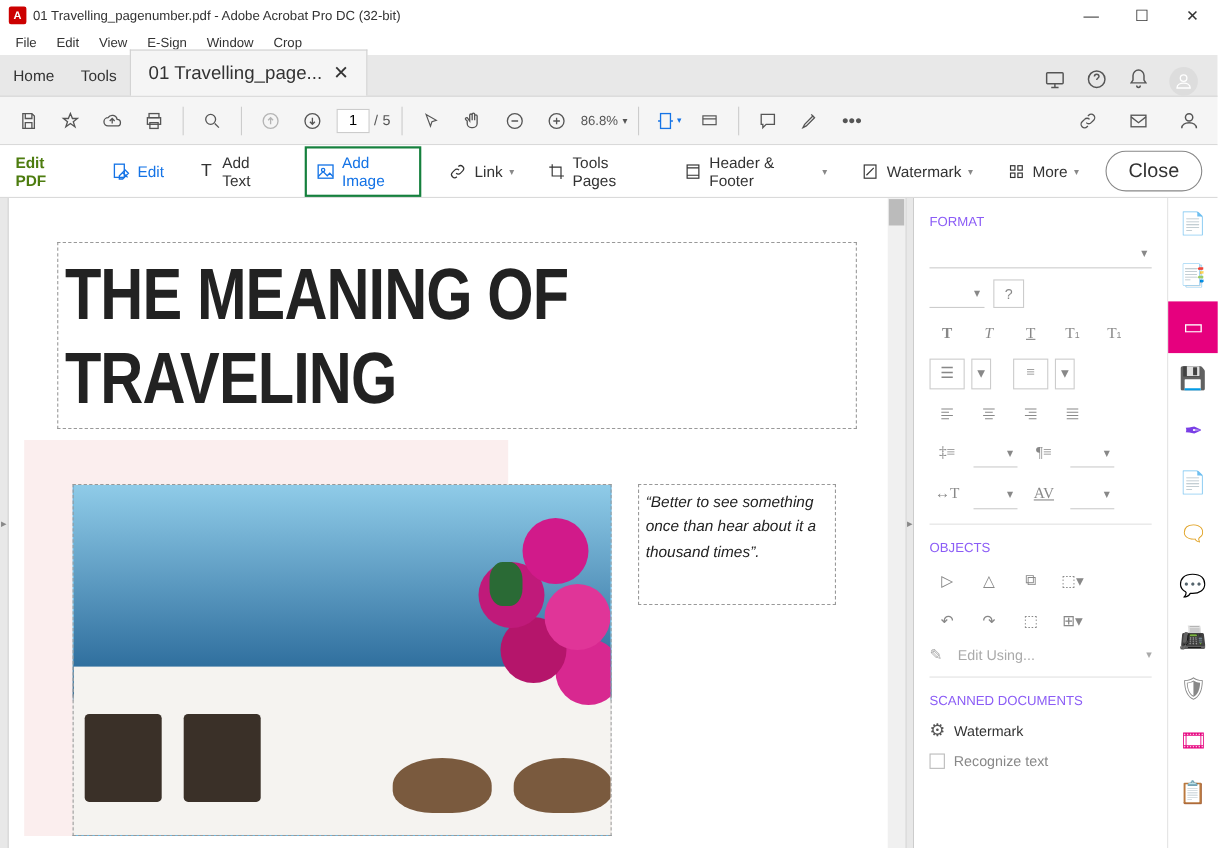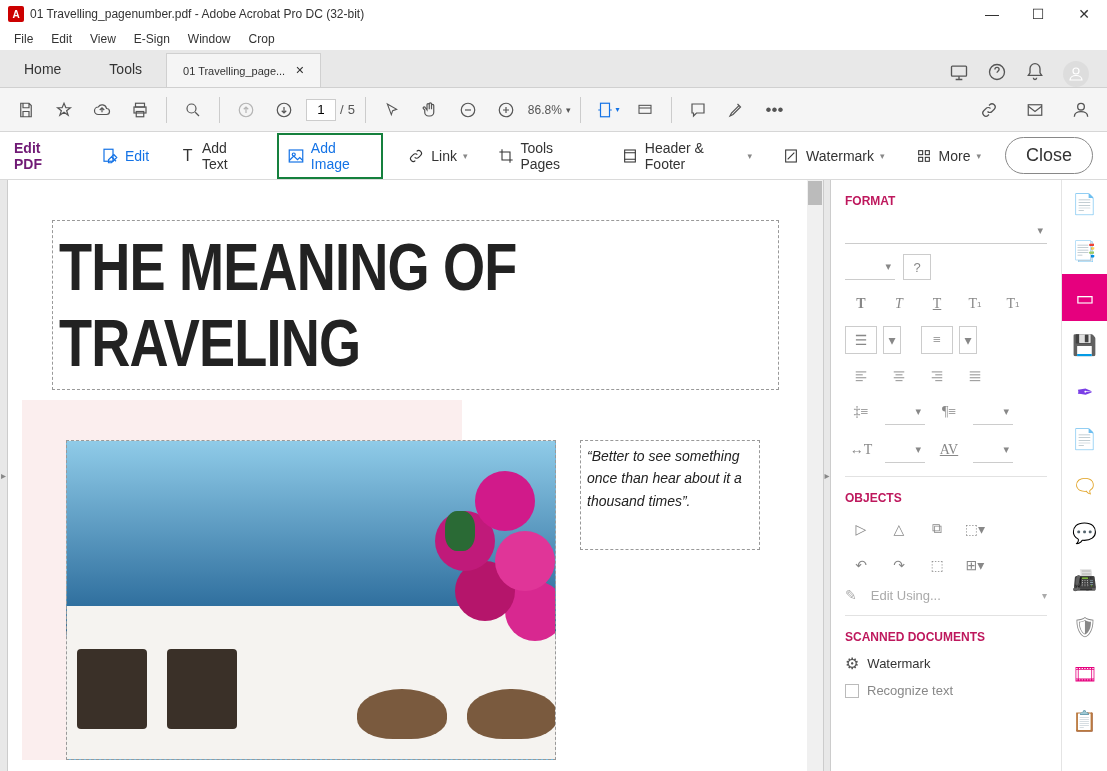--- a/index.html
+++ b/index.html
@@ -11,37 +11,37 @@
 .titlebar .title { font-size: 12px; color: #333; }
 .titlebar .win-controls { margin-left: auto; display: flex; }
 .titlebar .win-controls div { width: 46px; height: 28px; display: flex; align-items: center; justify-content: center; font-size: 14px; color: #333; }
 
 
 .menubar { height: 22px; display: flex; align-items: center; padding-left: 6px; gap: 2px; font-size: 12px; }
 .menubar span { padding: 2px 8px; }
 
 
 .tabsrow { height: 38px; background: #e8e8e8; display: flex; align-items: flex-end; border-bottom: 1px solid #d0d0d0; }
-.tabsrow .apptab { padding: 10px 24px; font-size: 14px; color: #333; }
-.tabsrow .doctab { background: #f5f5f5; padding: 10px 16px; font-size: 11px; display: flex; align-items: center; gap: 10px; border-top:1px solid #d0d0d0;border-left:1px solid #d0d0d0;border-right:1px solid #d0d0d0;}
+.tabsrow .apptab { padding: 10px 12px; font-size: 14px; color: #333; }
+.tabsrow .doctab { background: #f5f5f5; padding: 10px 16px; font-size: 17px; display: flex; align-items: center; gap: 10px; border-top:1px solid #d0d0d0;border-left:1px solid #d0d0d0;border-right:1px solid #d0d0d0;}
 .tabsrow .rightarea { margin-left: auto; display: flex; align-items: center; gap: 18px; padding-right: 18px; font-size: 18px; color: #555;}
 .tabsrow .rightarea .avatar { width:26px; height:26px; border-radius:50%; background:#ddd; display:flex; align-items:center; justify-content:center; color:#fff;}
 
 
 .maintoolbar { height: 44px; background: #f5f5f5; border-bottom: 1px solid #d6d6d6; display: flex; align-items: center; padding: 0 10px; gap: 6px; }
 .tb-icon { width: 32px; height: 32px; display: flex; align-items: center; justify-content: center; color: #555; font-size: 17px; }
 .tb-sep { width:1px; height:26px; background:#ccc; margin: 0 4px;}
 .tb-page { display:flex; align-items:center; gap:4px; font-size:13px; color:#555;}
 .tb-page input { width: 30px; height: 22px; text-align: center; border:1px solid #ccc; background:#fff;}
 .tb-zoom { font-size:12px; color:#555; display:flex; align-items:center; gap:4px;}
 .tb-right { margin-left:auto; display:flex; align-items:center; gap:14px;}
 
 
 .editbar { height: 48px; background: #fff; border-bottom: 1px solid #dadada; display: flex; align-items: center; padding: 0 14px; gap: 18px; font-size: 14px; }
-.editbar .label-title { font-weight:600; color:#701a75; margin-right:8px;}
+.editbar .label-title { font-weight:600; color:#4d7c0f; margin-right:8px;}
 .editbar .tool { display:flex; align-items:center; gap:6px; color:#333; padding:4px 6px;}
 .editbar .tool.active { color:#1473e6;}
 .editbar .tool-icon { width:18px; height:18px; display:flex; align-items:center; justify-content:center; font-size:16px;}
 .editbar .highlight { border: 2px solid #15803d; padding: 5px 8px; color:#1473e6;}
 .editbar .closebtn { margin-left:auto; border:1px solid #888; border-radius:20px; padding:7px 20px; font-size:18px;}
 
 
 .bodyarea { position:absolute; top:180px; left:0; right:0; bottom:0; display:flex; }
 .leftcollapse { width:8px; background:#e8e8e8; border-right:1px solid #ccc; display:flex; align-items:center; justify-content:center; color:#888; font-size:10px;}
 .docview { flex:1; background:#fff; position:relative; overflow:hidden; padding: 10px 0;}
@@ -67,21 +67,21 @@
 .photo .pot.p1{left:290px;}
 .photo .pot.p2{left:400px;}
 .photo .flower{position:absolute;top:10px;right:0;width:170px;height:200px;}
 .photo .flower::before,.photo .flower::after{content:"";position:absolute;width:60px;height:60px;border-radius:50%;background:#d11a8a;}
 .photo .flower::before{top:20px;right:20px;box-shadow: -40px 40px 0 #c01a7a, 20px 60px 0 #e03598, -20px 90px 0 #b5156b, 30px 110px 0 #d82890;}
 .photo .flower::after{top:60px;right:80px;background:#2a6a35;width:30px;height:40px;border-radius:40%;}
 .text-box { position:absolute; left:572px; top:260px; width:180px; border:1px dashed #999; padding:4px 6px; font-size:14px; line-height:1.6; color:#222;}
 .text-box .quote { font-style:italic; margin-bottom:33px;}
 
 
-.fp-section-title { font-size:12px; font-weight:700; color:#be185d; margin-bottom:10px;}
+.fp-section-title { font-size:12px; font-weight:400; color:#8b5cf6; margin-bottom:10px;}
 .fp-row { display:flex; gap:8px; margin-bottom:10px; align-items:center;}
 .fp-dd { flex:1; height:26px; border-bottom:1px solid #ccc; display:flex; align-items:center; justify-content:flex-end; color:#888; font-size:11px; padding-right:4px;}
 .fp-sq { width:28px; height:26px; border:1px solid #ccc; display:flex;align-items:center;justify-content:center;color:#888;font-size:13px;}
 .fp-iconrow { display:flex; gap:6px; margin:8px 0;}
 .fp-ib { width:32px; height:28px; display:flex; align-items:center; justify-content:center; color:#888; font-size:14px; font-family:Georgia,serif;}
 .fp-ib.bordered{border:1px solid #ccc;}
 .fp-hr { border:none; border-top:1px solid #e2e2e2; margin:12px 0 14px 0;}
 .fp-editlabel{color:#aaa;font-size:13px;padding-left:6px;}
 svg { stroke: currentColor; fill: none; stroke-width: 1.6; }
 </style>

